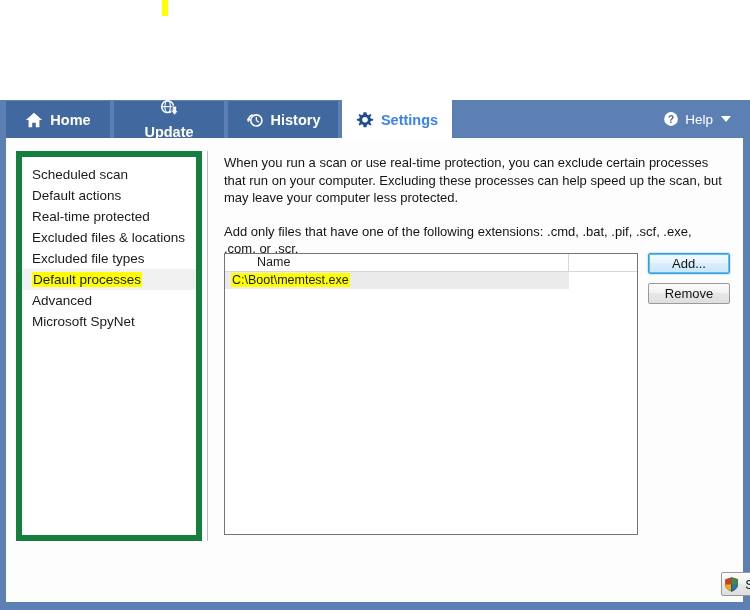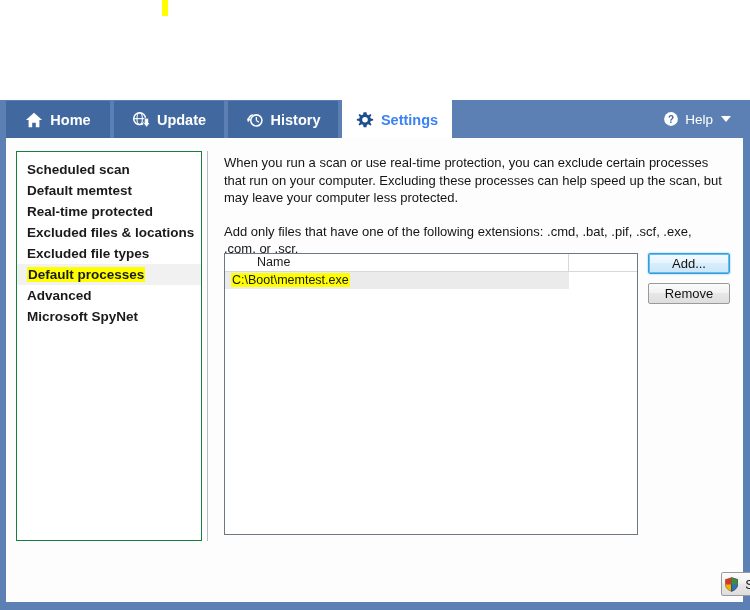--- a/index.html
+++ b/index.html
@@ -66,21 +66,21 @@
     justify-content: center;
     gap: 7px;
     padding: 0 14px;
     margin-right: 4px;
     border-top: 1px solid #5c80b3;
     cursor: pointer;
     user-select: none;
     position: relative;
   }
   .tab.home    { width: 104px; }
-  .tab.update  { width: 110px; }
+  .tab.update  { width: 110px; flex-direction: column; }
   .tab.history { width: 110px; }
   .tab.settings {
     width: 110px;
     background: #ffffff;
     color: #3b82f6;
     border-top: 1px solid #ffffff;
     margin-right: 0;
   }
   .tab-label { white-space: nowrap; }
 
@@ -119,24 +119,23 @@
   }
 
   
   .sidebar {
     position: absolute;
     left: 10px;
     top: 13px;
     width: 186px;
     height: 390px;
     background: #ffffff;
-    border: 1px solid #15803d;
+    border: 6px solid #15803d;
     padding: 7px 0 0 0;
     overflow: hidden;
-    font-weight: bold;
   }
   .side-item {
     font-size: 13.5px;
     color: #1a1a1a;
     line-height: 19px;
     padding: 1px 0 1px 10px;
     white-space: nowrap;
     cursor: pointer;
   }
   .side-item.selected {
@@ -331,21 +330,21 @@
       </div>
     </div>
 
     <div class="client">
 
       <div class="sidebar">
         <div class="side-item">
           <span>Scheduled scan</span>
         </div>
         <div class="side-item">
-          <span>Default memtest</span>
+          <span>Default actions</span>
         </div>
         <div class="side-item">
           <span>Real-time protected</span>
         </div>
         <div class="side-item">
           <span>Excluded files &amp; locations</span>
         </div>
         <div class="side-item">
           <span>Excluded file types</span>
         </div>

